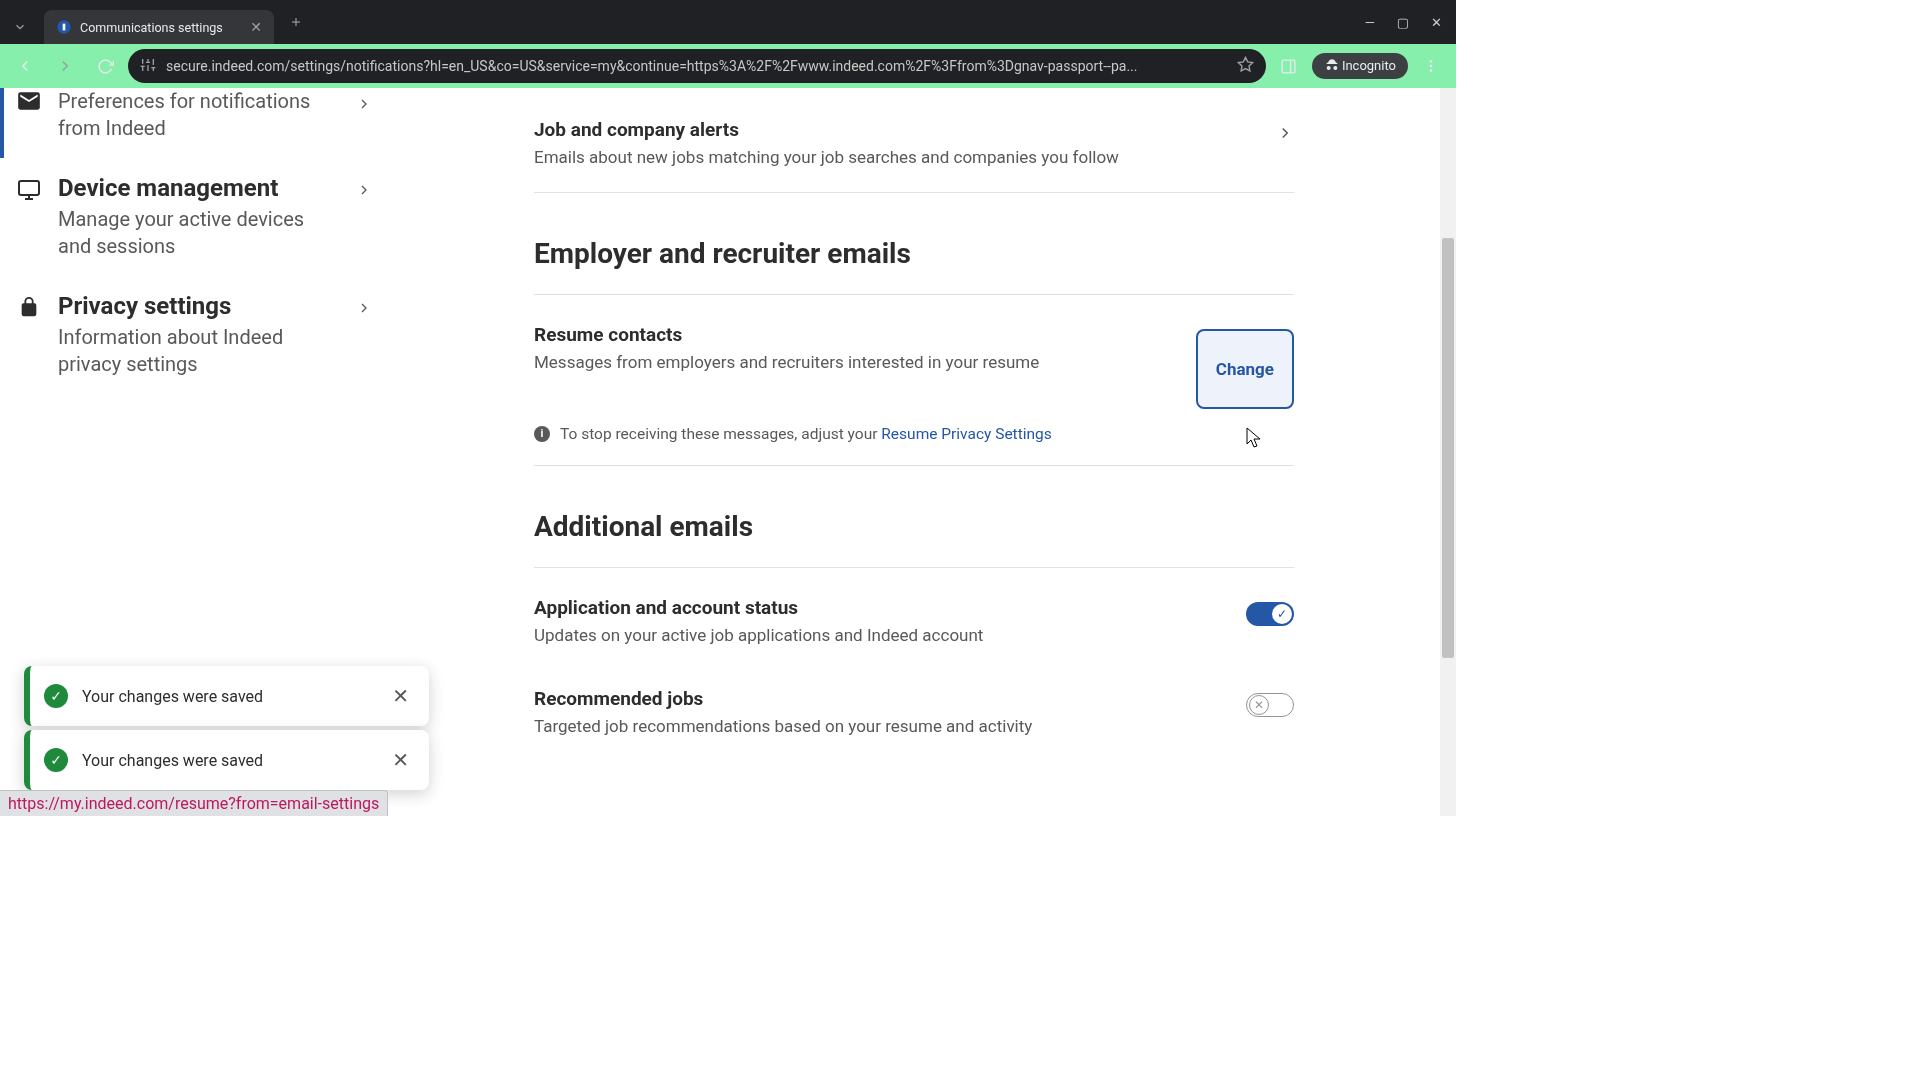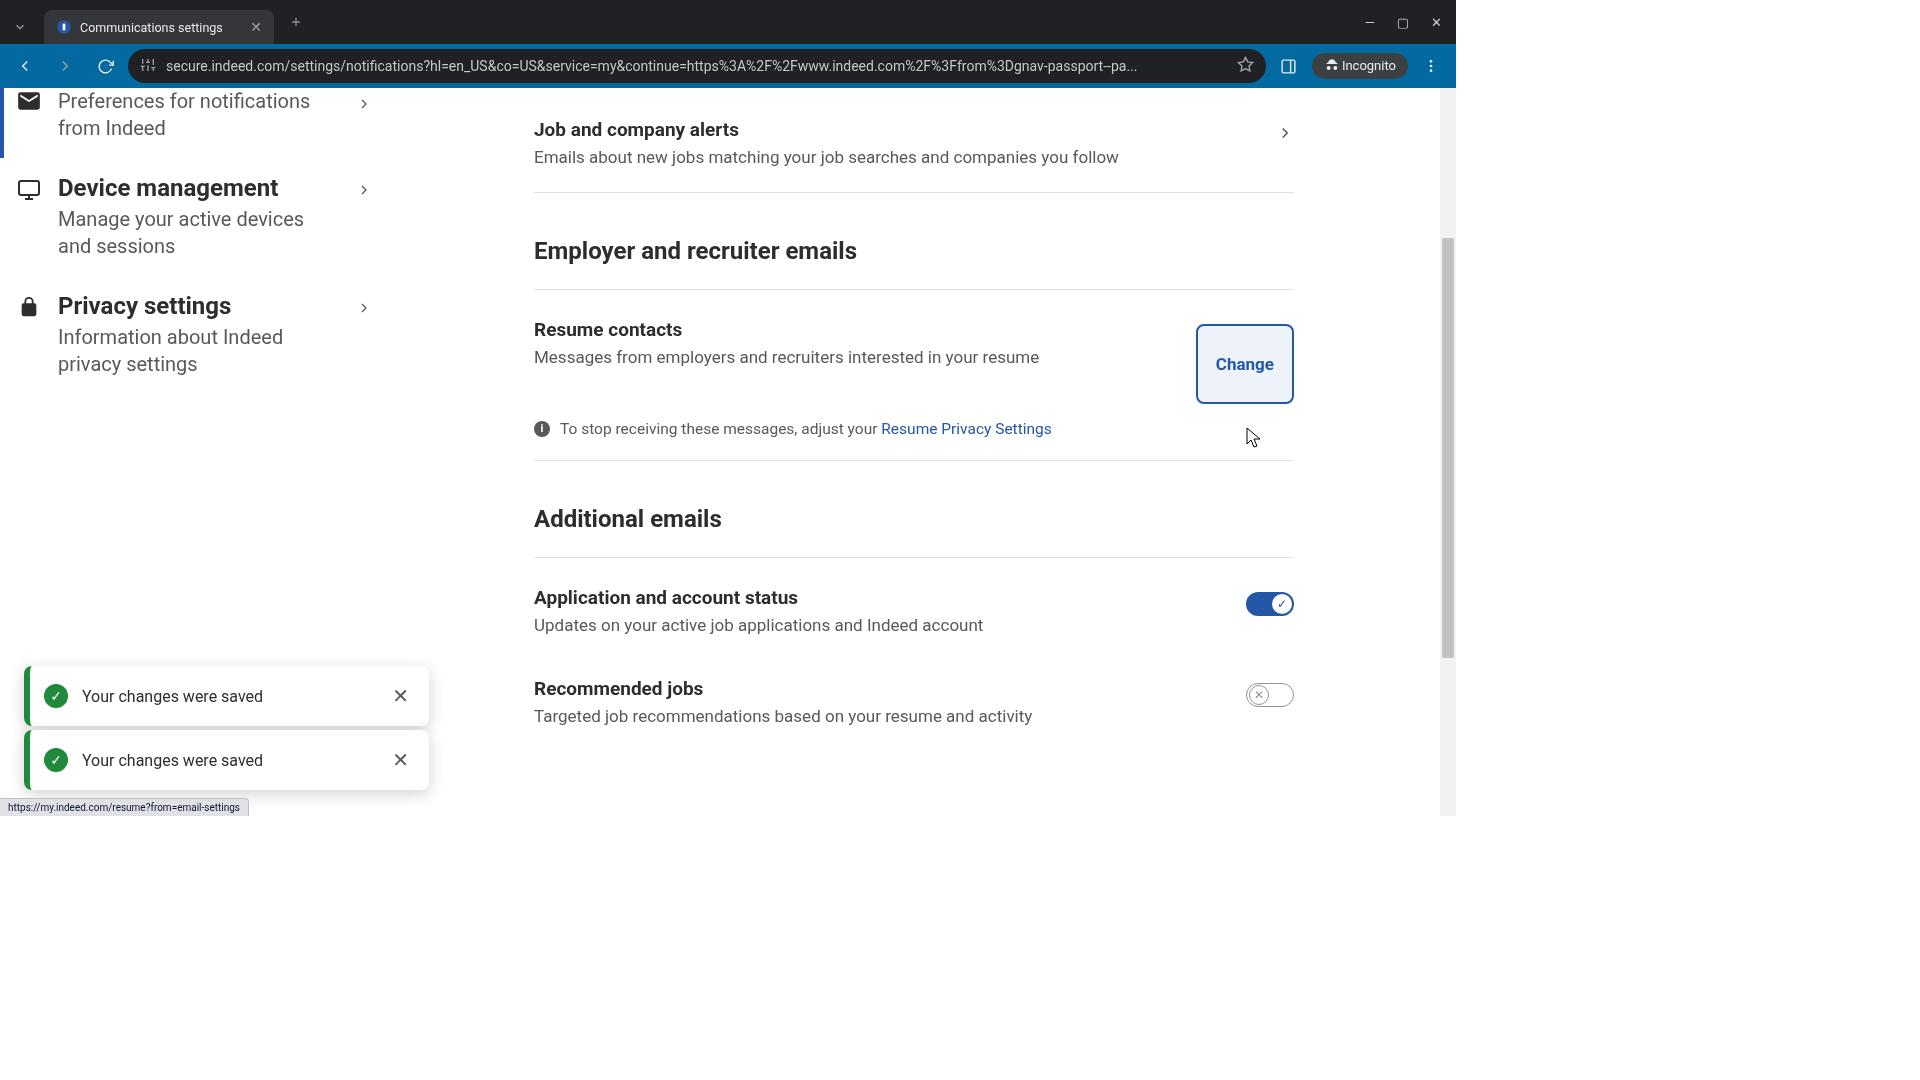--- a/index.html
+++ b/index.html
@@ -7,21 +7,21 @@
 
 
 .browser-top { background: #202124; height: 44px; display: flex; align-items: flex-end; }
 .tab-dropdown { width: 40px; height: 34px; display:flex; align-items:center; justify-content:center; color:#9aa0a6; }
 .tab { background: #35363a; height: 34px; border-radius: 8px 8px 0 0; display: flex; align-items: center; padding: 0 12px; margin-left: 4px; min-width: 230px; color: #e8eaed; font-size: 12.5px; gap:8px; }
 .tab .favicon { width:16px;height:16px; display:inline-flex; align-items:center; justify-content:center; }
 .tab .close { margin-left:auto; color:#9aa0a6; font-size:14px; }
 .new-tab { width:28px;height:28px; display:flex;align-items:center;justify-content:center; color:#9aa0a6; margin-left:8px; align-self:center; }
 .win-controls { margin-left:auto; display:flex; gap:22px; padding-right:14px; color:#cfcfcf; align-self:center; font-size:13px;}
 
-.toolbar { background:#0369a1; height:44px; display:flex; align-items:center; padding:0 8px; gap:6px; }
+.toolbar { background:#86efac; height:44px; display:flex; align-items:center; padding:0 8px; gap:6px; }
 .tb-btn { width:34px;height:34px; display:flex;align-items:center;justify-content:center; color:#9aa0a6; border-radius:50%; }
 .tb-btn.active { color:#e8eaed; }
 .urlbar { flex:1; background:#202124; border-radius:20px; height:34px; display:flex; align-items:center; padding:0 12px; gap:10px; color:#9aa0a6; font-size:14px; }
 .urlbar .lock { color:#9aa0a6; }
 .urlbar .url { color:#c7c7c7; white-space:nowrap; overflow:hidden; text-overflow:ellipsis; flex:1;}
 .incognito-chip { display:flex; gap:2px; background:#3c4043; color:#e8eaed; padding:5px 12px; border-radius:16px; font-size:13px; }
 
 
 .page { position:absolute; top:88px; left:0; right:0; bottom:0; background:#fff; }
 
@@ -38,21 +38,21 @@
 .main { position:absolute; left:534px; top:0; width:760px; }
 .row { border-bottom:1px solid #e4e2e0; padding:22px 0; position:relative; }
 .row:last-child { border-bottom:none; }
 .row-head { display:flex; align-items:flex-start; }
 .row-text { flex:1; padding-right:20px; }
 .row-title { font-size:19px; font-weight:700; color:#2d2d2d; margin-bottom:4px; }
 .row-sub { font-size:17px; color:#595959; line-height:1.45; }
 .row-action { display:flex; align-items:center; padding-top:6px; }
 .chev-right { color:#595959; }
 
-.section-title { font-size:24px; font-weight:700; color:#2d2d2d; margin-top:44px; margin-bottom:6px; border-bottom:1px solid #e4e2e0; padding-bottom:24px; }
+.section-title { font-size:28px; font-weight:700; color:#2d2d2d; margin-top:44px; margin-bottom:6px; border-bottom:1px solid #e4e2e0; padding-bottom:24px; }
 
 .change-btn { border:2px solid #2557a7; color:#2557a7; background:#eef3fb; font-weight:700; font-size:17px; padding:28px 18px; border-radius:8px; cursor:pointer; }
 
 .info-row { display:flex; align-items:center; gap:10px; margin-top:16px; font-size:15.5px; color:#595959;}
 .info-icon { width:16px;height:16px;border-radius:50%; background:#595959; color:#fff; display:flex;align-items:center;justify-content:center; font-size:11px; font-weight:700;}
 .link { color:#2557a7; cursor:pointer; }
 
 
 .toggle { width:48px; height:24px; border-radius:14px; position:relative; cursor:pointer; }
 .toggle.on { background:#2557a7; }
@@ -60,21 +60,21 @@
 .toggle.off { background:#fff; border:1px solid #949494; }
 .toggle.off .knob { position:absolute; left:2px; top:1px; width:20px;height:20px; background:#fff; border:1px solid #949494; border-radius:50%; display:flex;align-items:center;justify-content:center; color:#949494; font-size:12px;}
 
 
 .toast { position:absolute; left:24px; width:405px; background:#fff; border-radius:8px; box-shadow:0 4px 16px rgba(0,0,0,.18); display:flex; align-items:center; padding:14px 14px; border-left:6px solid #1f8a3b; }
 .toast .check { width:24px;height:24px;border-radius:50%;background:#1f8a3b;color:#fff;display:flex;align-items:center;justify-content:center;font-size:14px;margin-right:14px;}
 .toast .msg { flex:1; font-size:16px; color:#2d2d2d;}
 .toast .close { font-size:20px; color:#595959; cursor:pointer; padding:4px 6px;}
 
 
-.statusbar { position:absolute; left:0; bottom:0; background:#dfe1e5; color:#0f172a; font-size:10px; padding:3px 8px; border:1px solid #bdc1c6; border-left:none; border-bottom:none; border-radius:0 4px 0 0; }
+.statusbar { position:absolute; left:0; bottom:0; background:#dfe1e5; color:#be185d; font-size:16px; padding:3px 8px; border:1px solid #bdc1c6; border-left:none; border-bottom:none; border-radius:0 4px 0 0; }
 
 
 .vscroll { position:absolute; right:0; top:0; bottom:0; width:16px; background:#f1f1f1; }
 .vscroll .thumb { position:absolute; right:2px; width:12px; background:#c1c1c1; border-radius:2px; top:150px; height:420px;}
 
 
 .cursor { position:absolute; width:20px; height:26px; pointer-events:none; z-index:9999; }
 </style>
 </head>
 <body>

